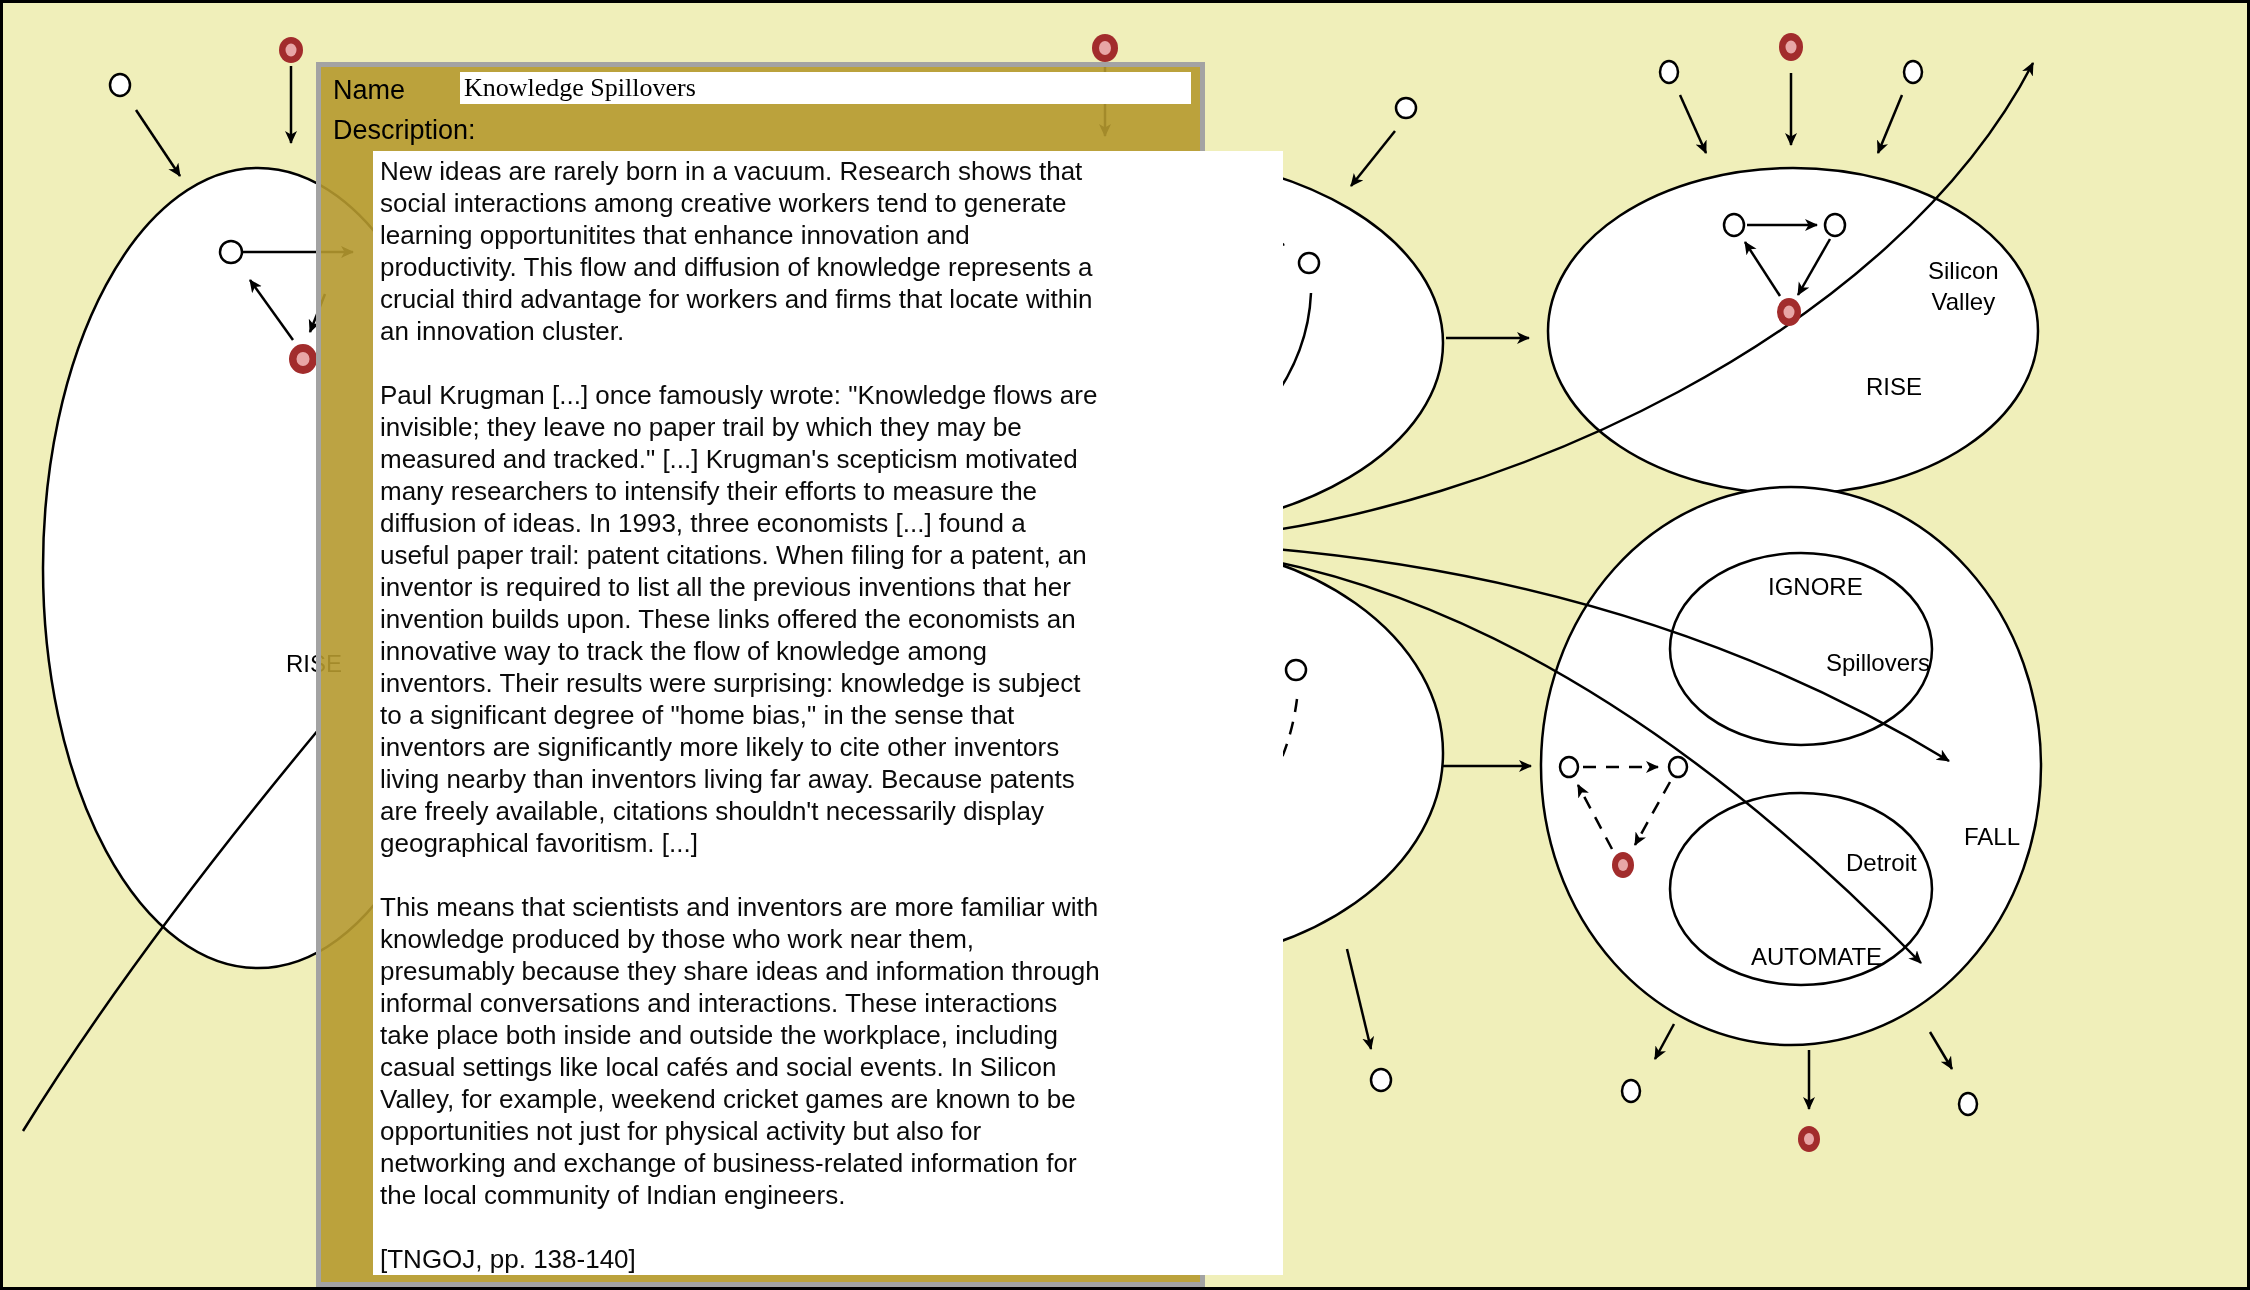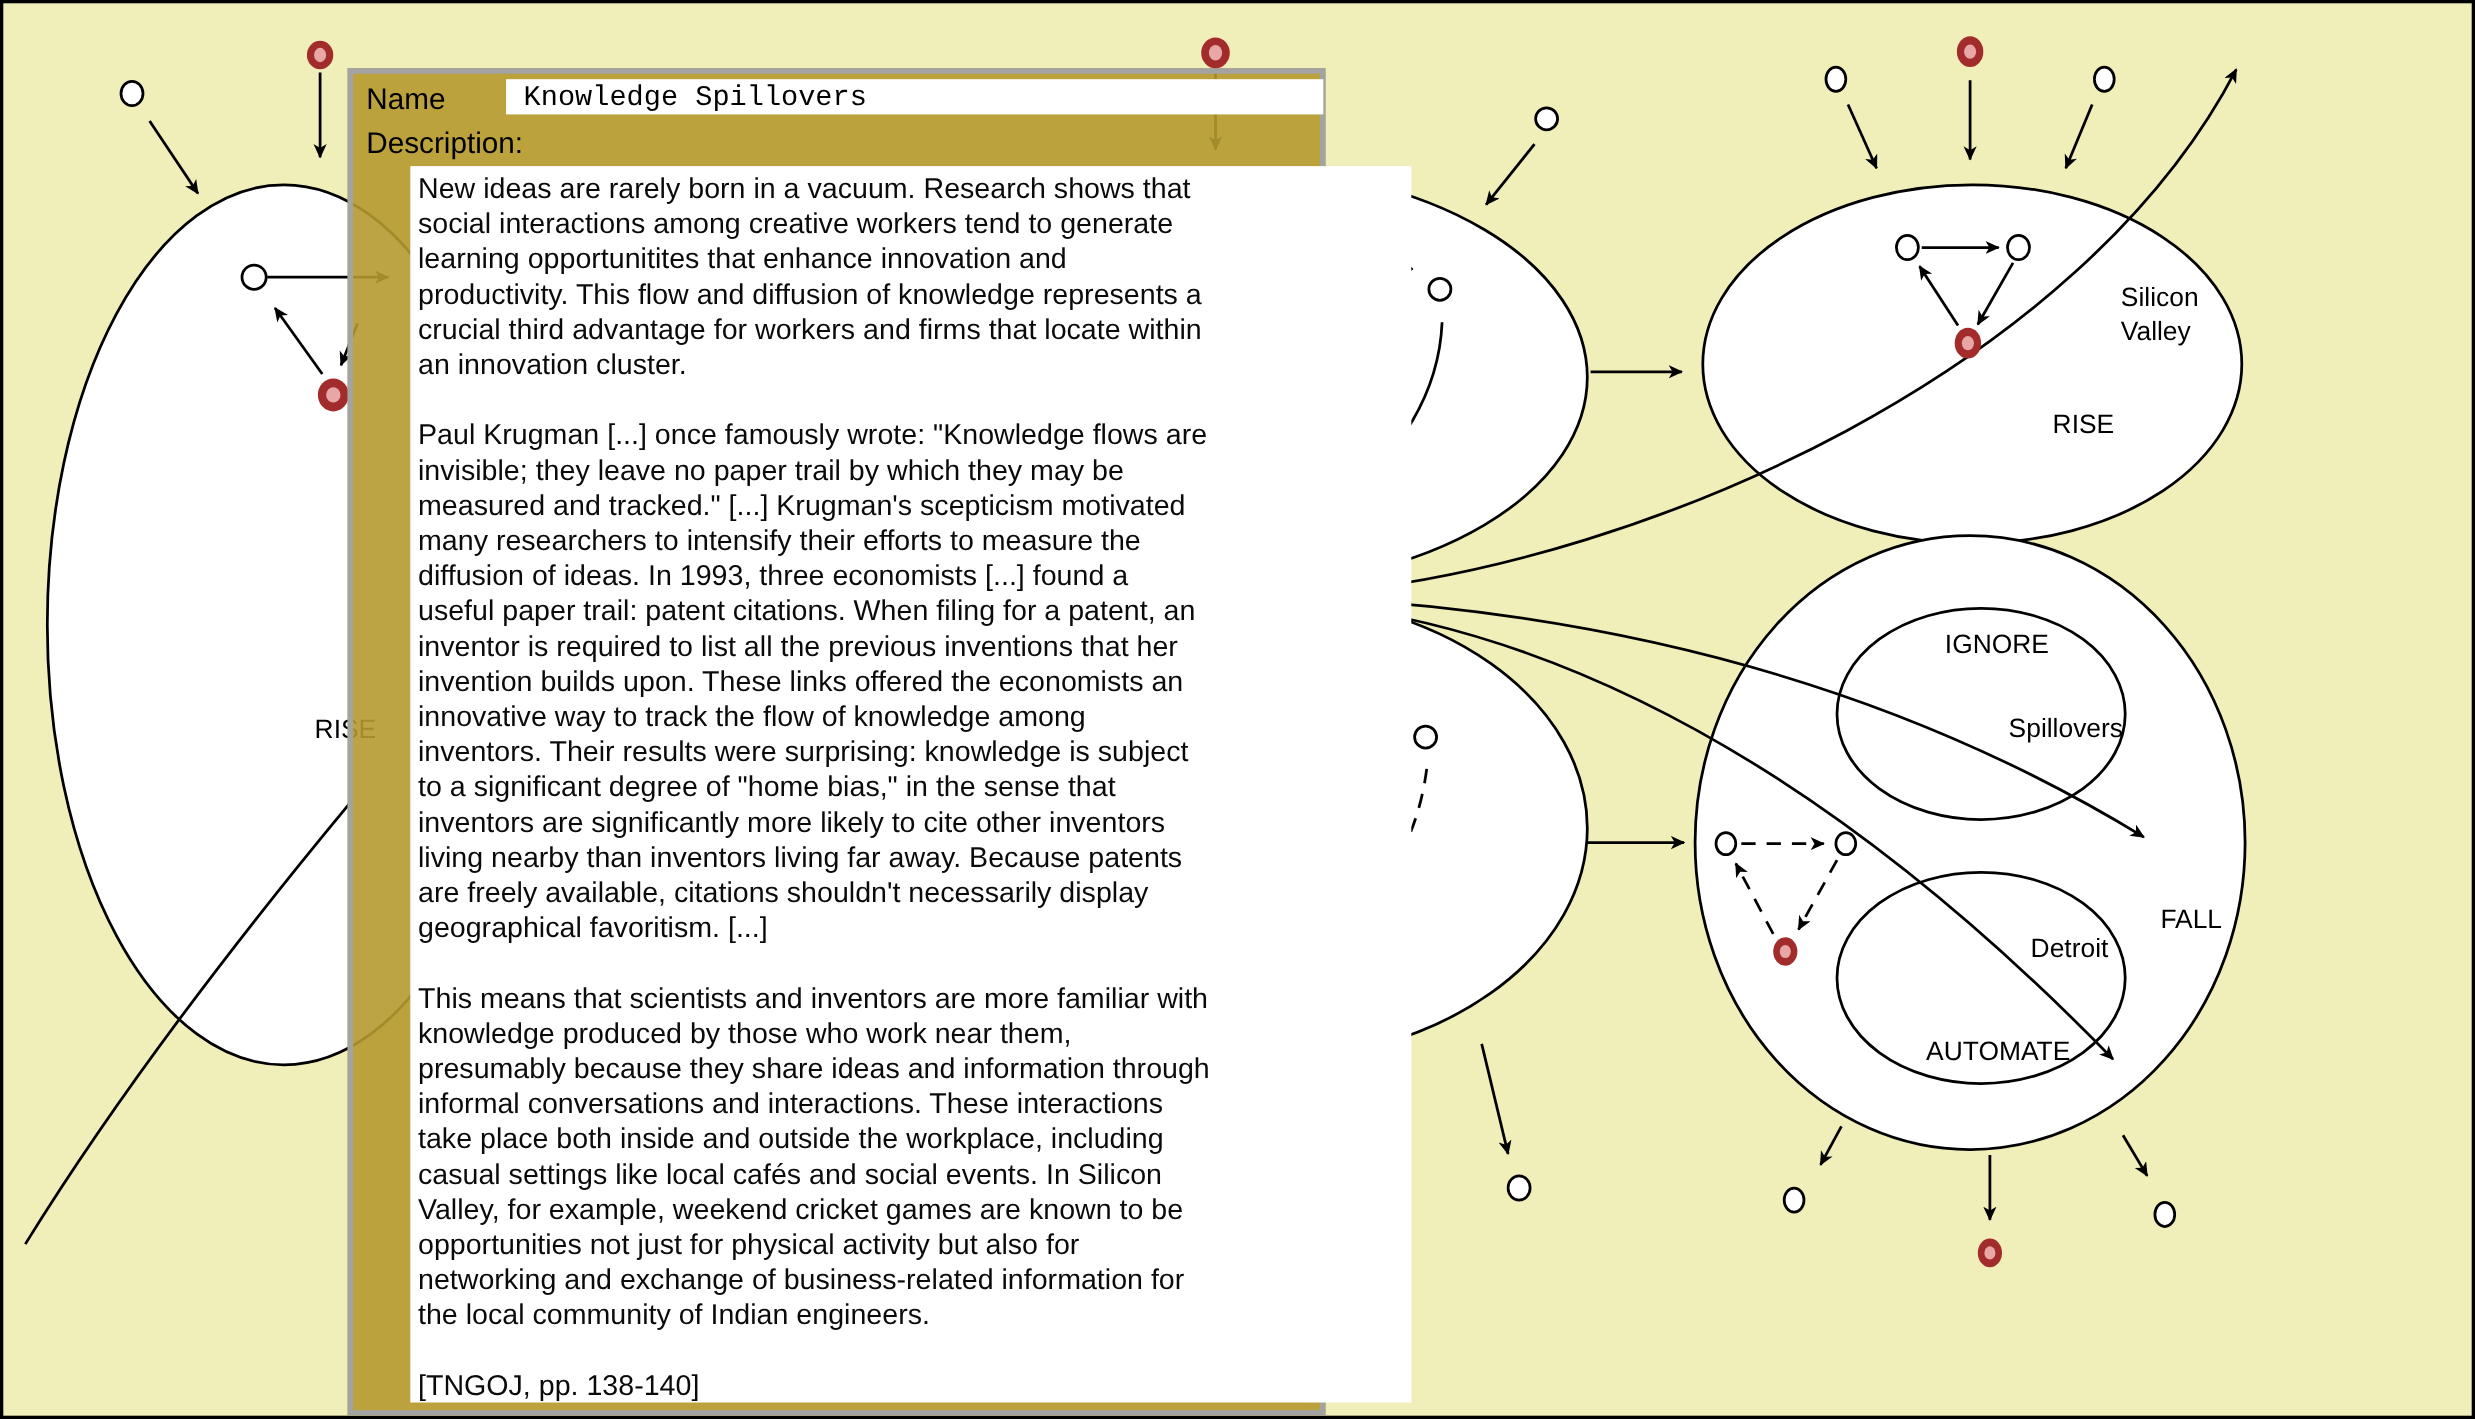--- a/index.html
+++ b/index.html
@@ -4,37 +4,37 @@
 <style>
   html,body{margin:0;padding:0;background:#888;}
   #canvas{
     position:relative;width:2244px;height:1284px;
     background:#f0efba;border:3px solid #000;overflow:hidden;
     font-family:"Liberation Sans",sans-serif;
   }
   #diagram-svg{position:absolute;left:0;top:0;z-index:1;}
   .diag-label{
     position:absolute;z-index:2;color:#000;font-size:24px;line-height:31px;
-    white-space:pre-line;letter-spacing:0px;
+    white-space:pre-line;letter-spacing:0px;text-align:center;
   }
   
   #dialog{
     position:absolute;left:313px;top:59px;width:889px;height:1225px;
     background:rgba(181,153,47,0.9);border:5px solid #a3a3a3;z-index:5;
     box-sizing:border-box;
   }
   #dialog .row-label{
     position:absolute;color:#000;font-size:27px;
   }
   #name-label{left:12px;top:8px;}
   #desc-label{left:12px;top:48px;}
   #name-input{
     position:absolute;left:139px;top:5px;width:727px;height:32px;
     background:#fff;border:none;outline:none;font-size:26px;
-    font-family:Liberation Mono, monospace;padding:0 0 0 16px;color:#000;
+    font-family:Liberation Serif, serif;padding:0 0 0 4px;color:#000;
   }
   #desc-area{
     position:absolute;left:52px;top:84px;width:910px;height:1124px;
     background:#fff;overflow:hidden;
   }
   #desc-text{
     margin:0;padding:4px 6px 0 7px;font-size:26px;line-height:32px;
     color:#0a0a0a;white-space:pre-wrap;font-family:"Liberation Sans",sans-serif;
   }
   

